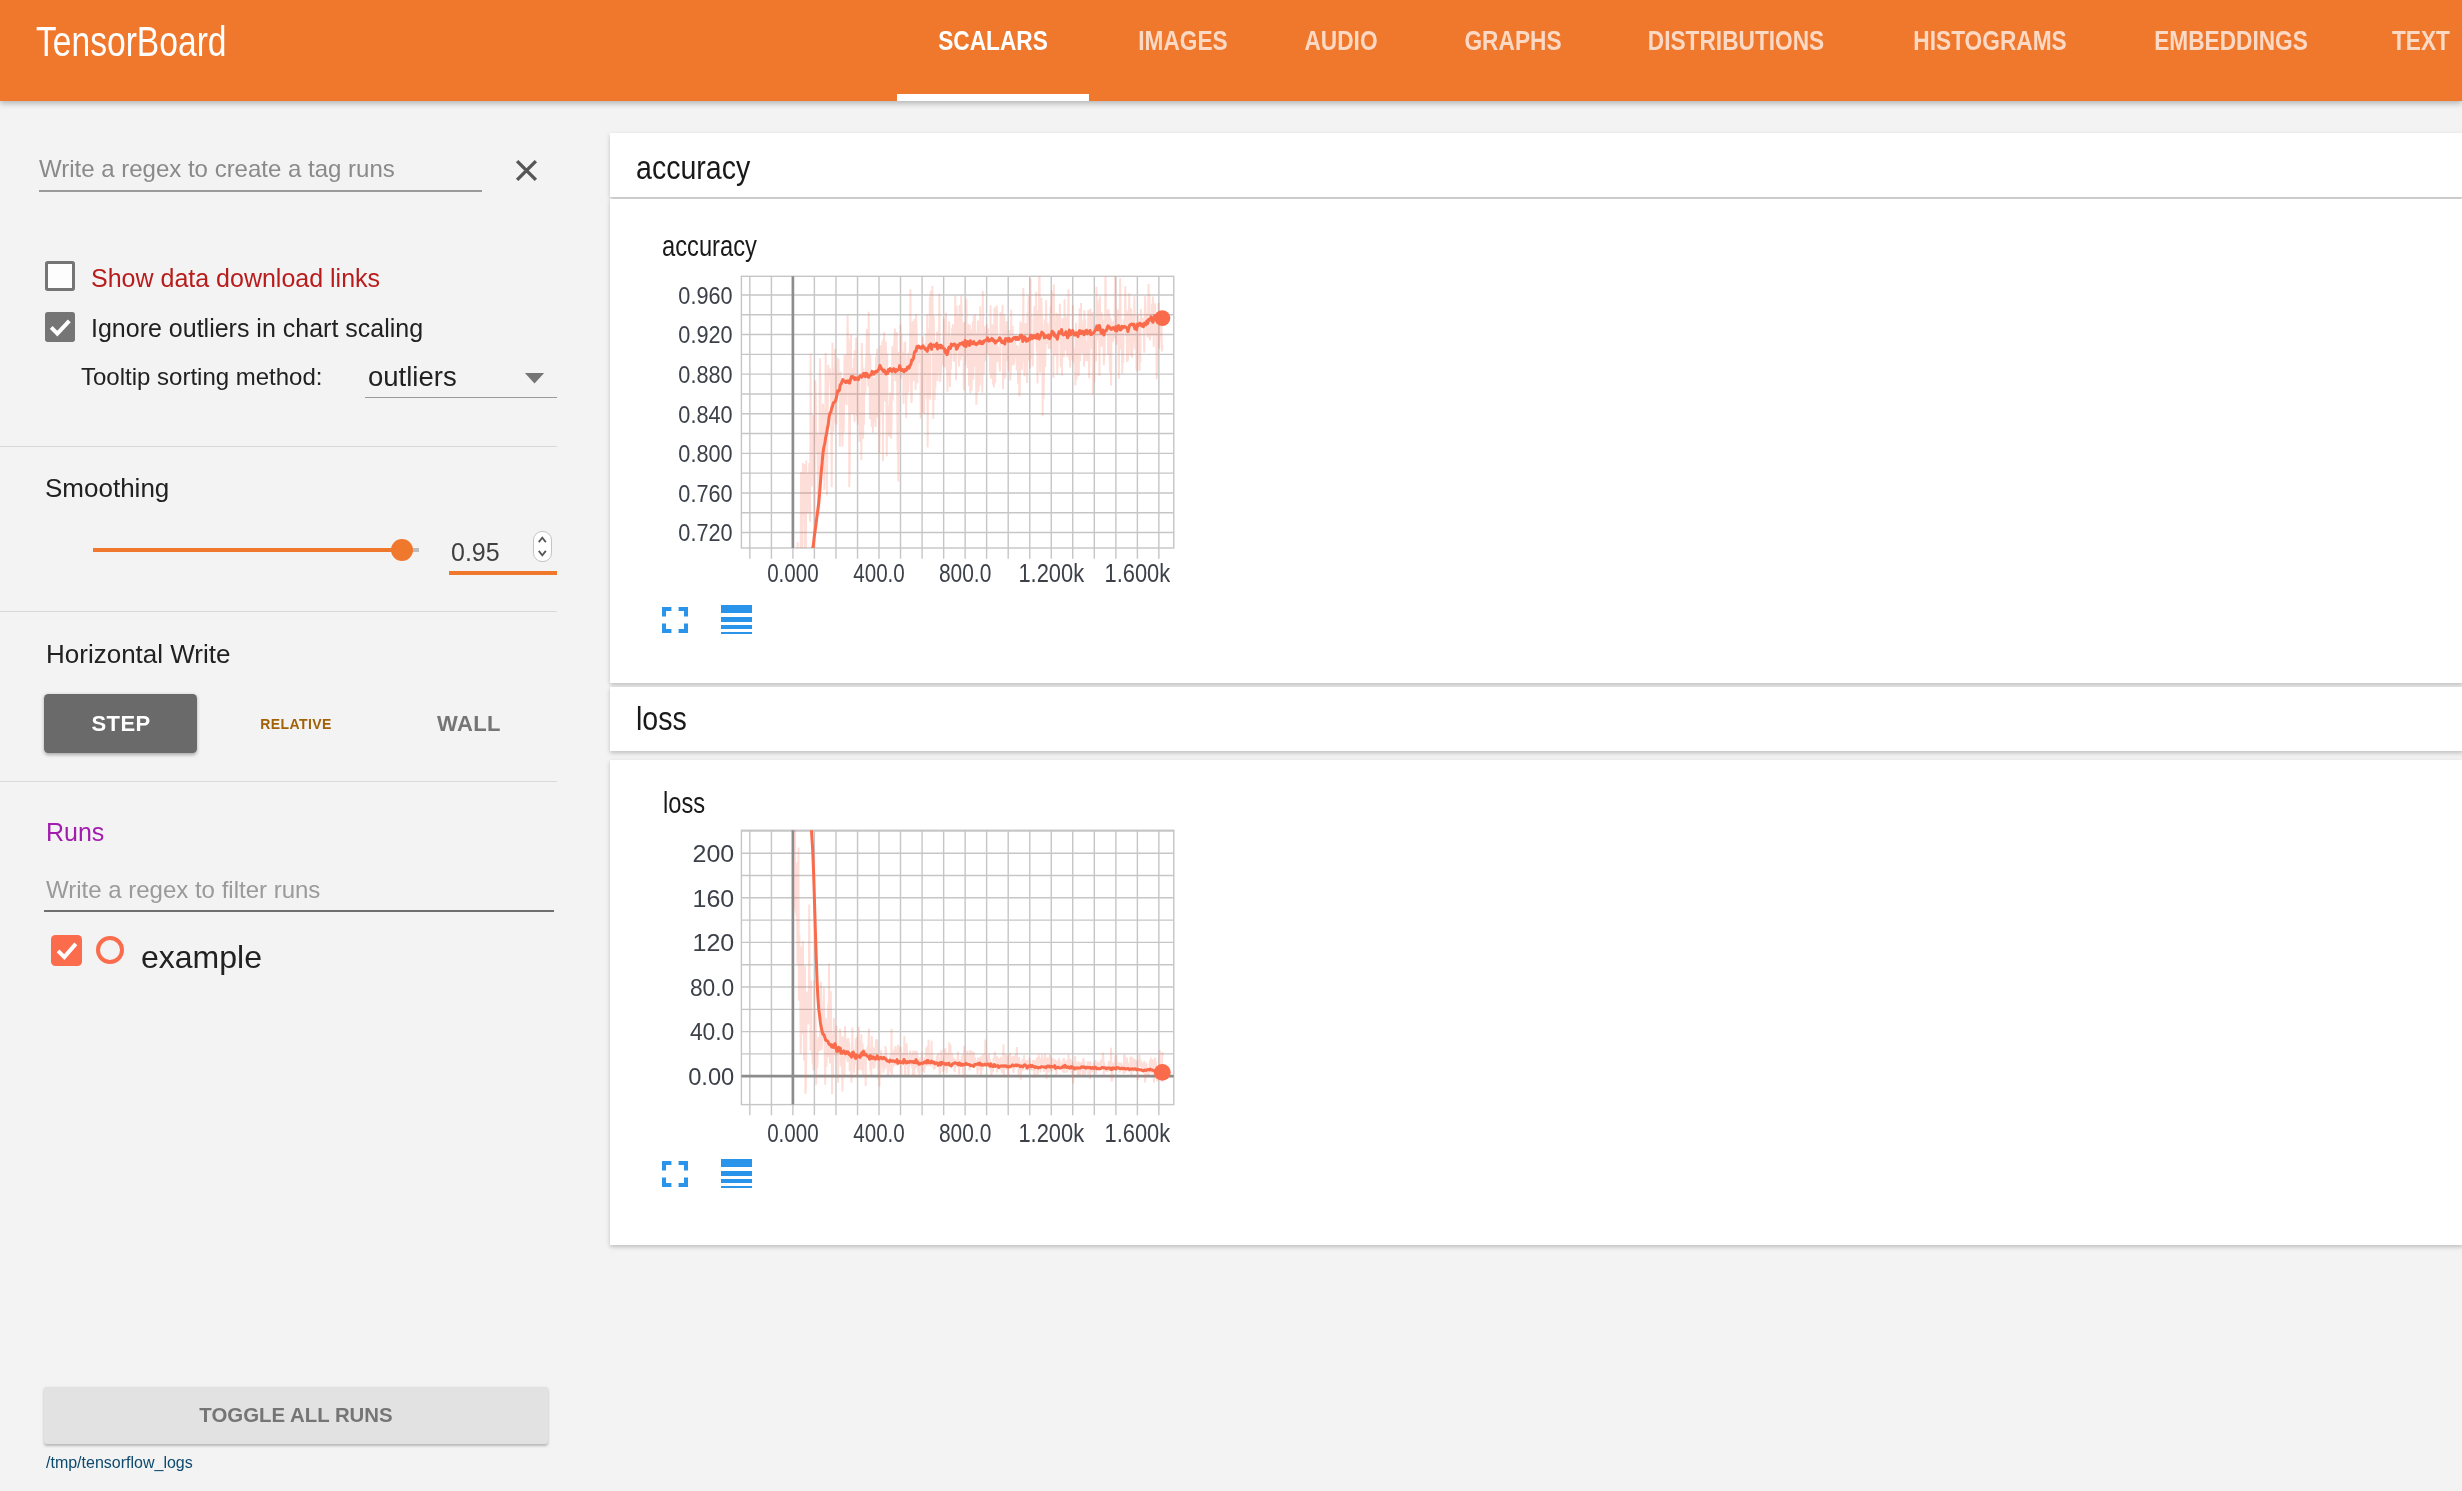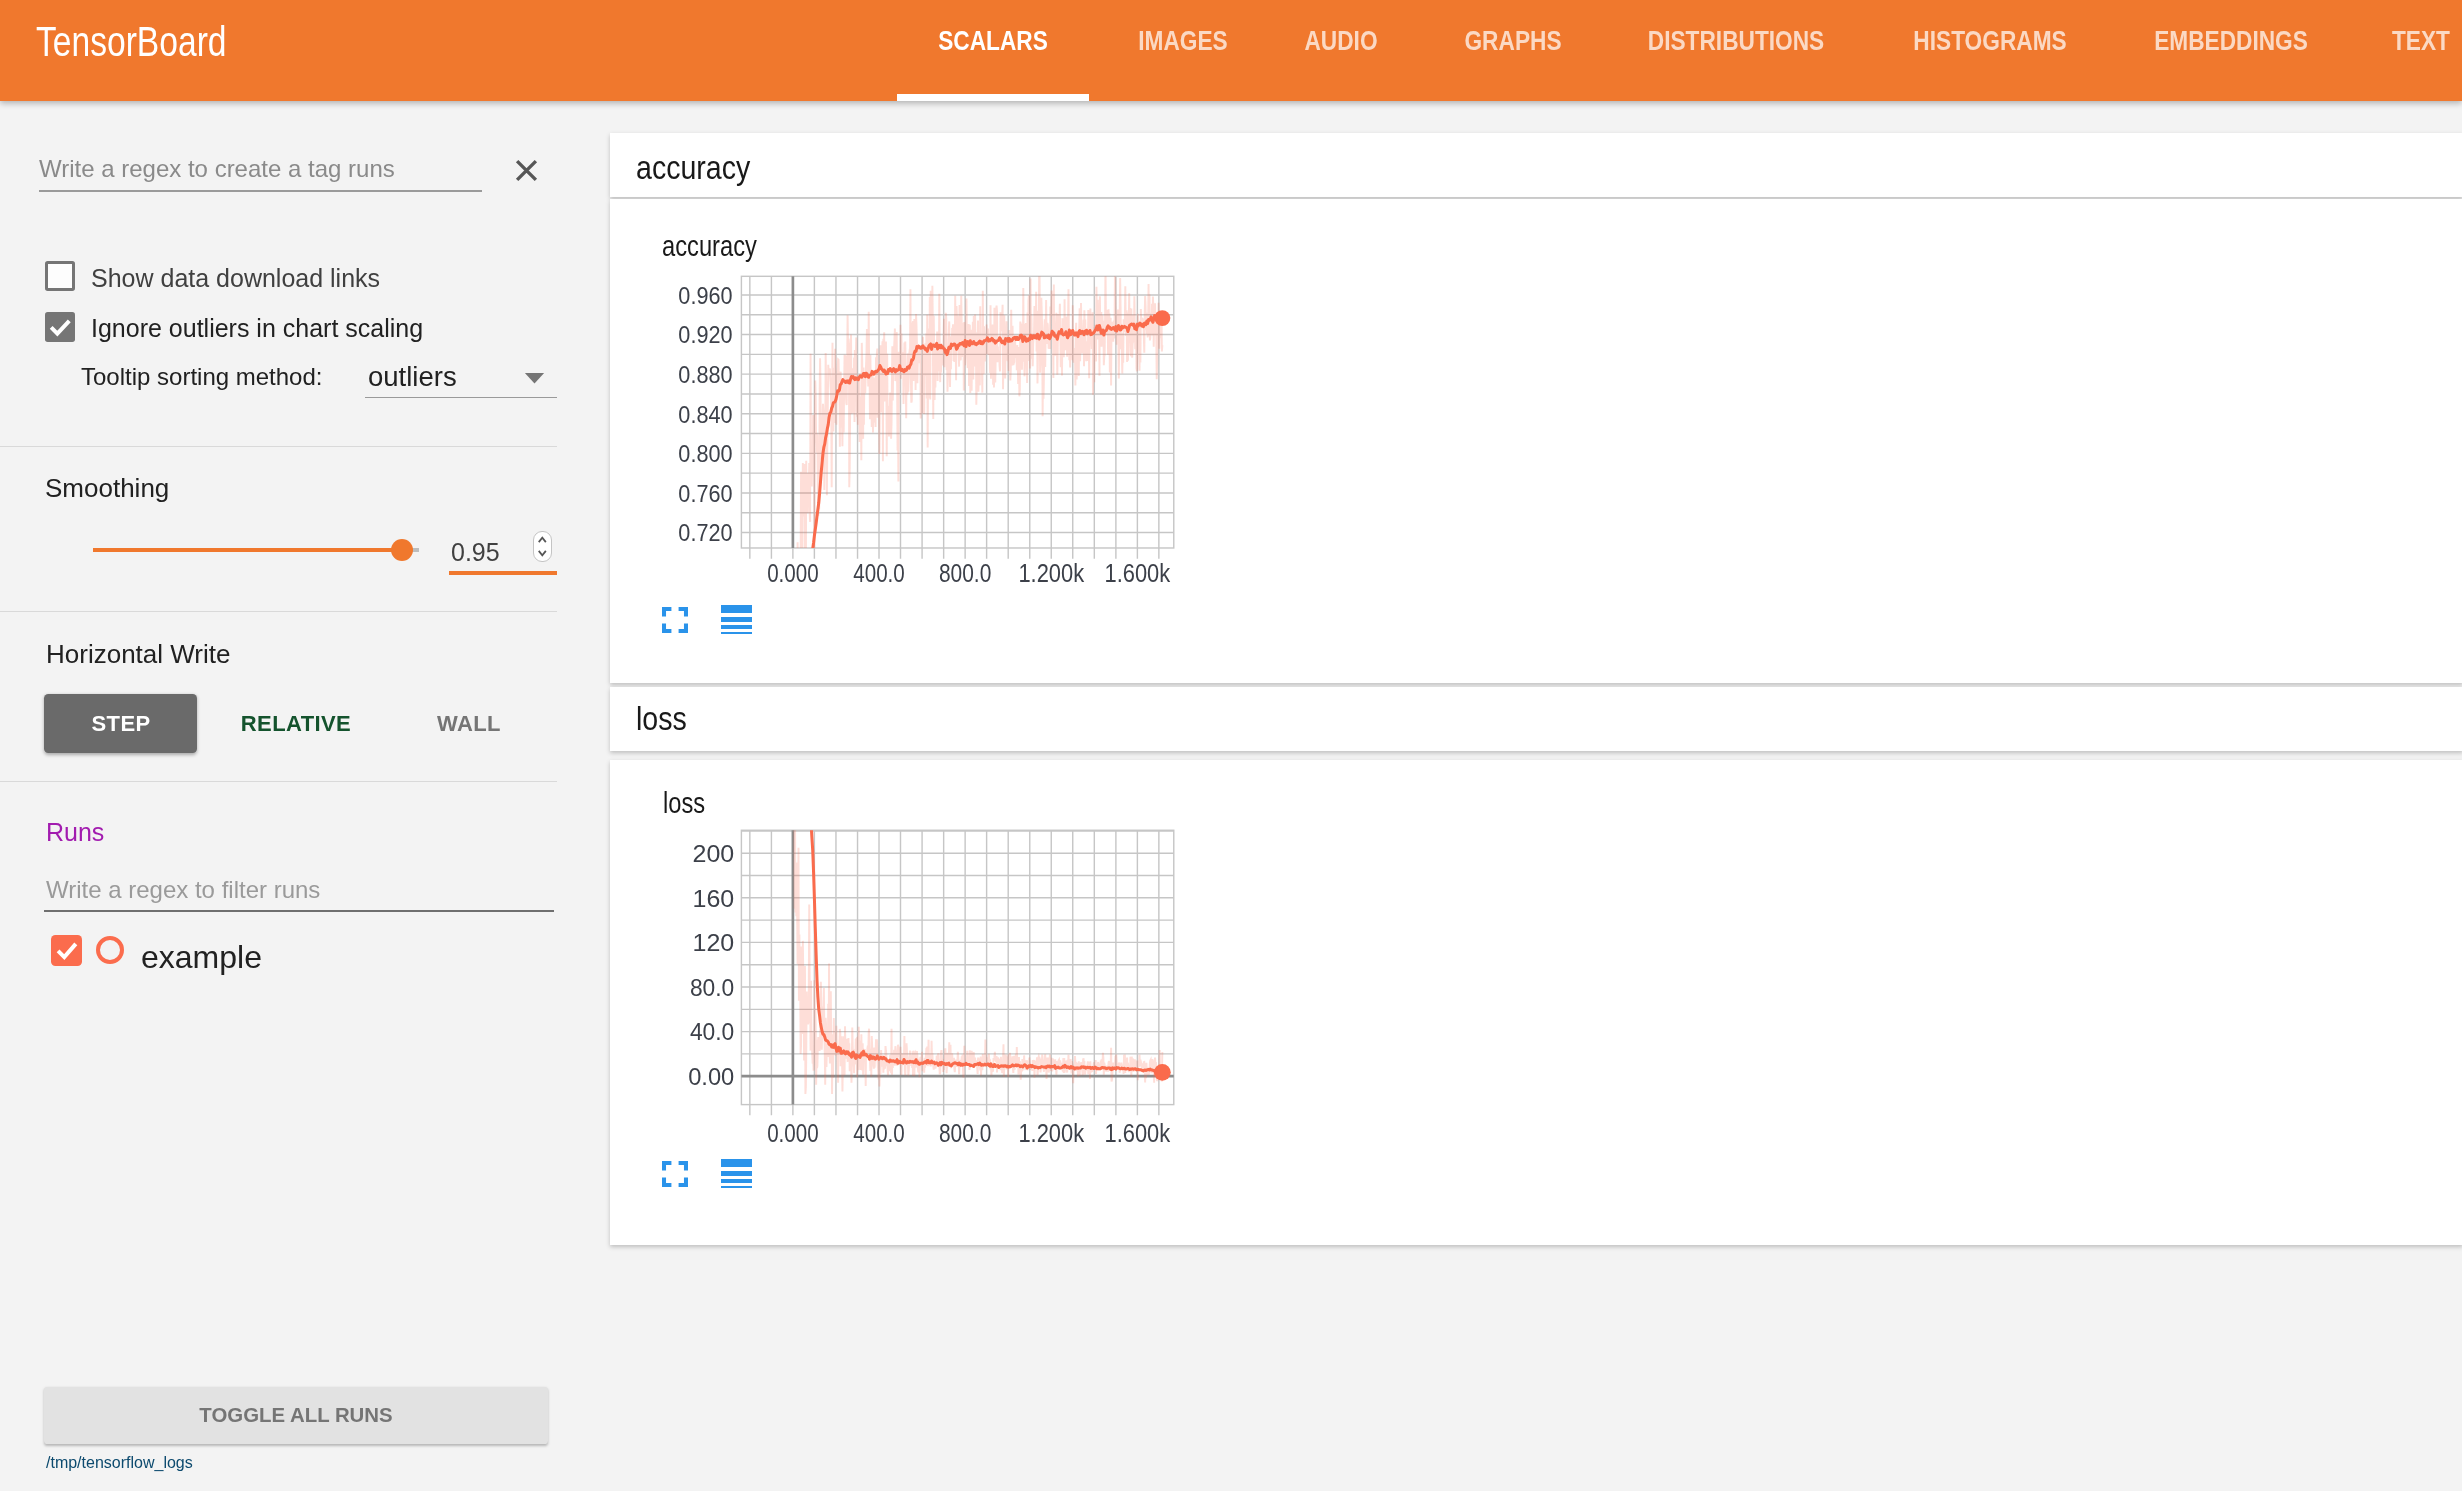--- a/index.html
+++ b/index.html
@@ -157,21 +157,21 @@
     <div style="position:absolute;top:27px;left:0;width:31px;height:2.2px;background:#2a93ea"></div>
   </div>
 
 <div class="abs" style="left:39px;top:155px;font-size:24px;color:#8a8a8a">Write a regex to create a tag runs</div>
 <div class="abs" style="left:39px;top:190px;width:443px;height:1.8px;background:#9a9a9a"></div>
 <svg class="abs" width="25" height="25" viewBox="0 0 28 28" style="left:514px;top:158px">
  <path d="M3.5 3.5 L24.5 24.5 M24.5 3.5 L3.5 24.5" stroke="#565656" stroke-width="3.8"></path>
   </svg>
 
 <div class="abs" style="left:45px;top:261px;width:30px;height:30px;border:3.6px solid #757575;border-radius:2.7px;background:#fdfdfd"></div>
-<div class="abs" style="left:91px;top:264px;font-size:25px;color:#404040">Show data download links</div>
+<div class="abs" style="left:91px;top:264px;font-size:25px;color:#b91c1c">Show data download links</div>
 <div class="abs" style="left:45px;top:312px;width:30px;height:30px;border-radius:2.7px;background:#757575"></div>
 <svg class="abs" width="30" height="30" viewBox="0 0 34 34" style="left:45px;top:312px">
  <path d="M7 17.5 L14 24.5 L27.5 10" stroke="#fff" stroke-width="4.5" fill="none"></path>
   </svg>
 <div class="abs" style="left:91px;top:314px;font-size:25px;color:#212121">Ignore outliers in chart scaling</div>
 
 <div class="abs" style="left:81px;top:363px;font-size:24px;color:#212121">Tooltip sorting method:</div>
 <div class="abs" style="left:368px;top:361px;font-size:27.5px;color:#212121">outliers</div>
 <svg class="abs" width="21" height="12.4" viewBox="0 0 24 14" style="left:524px;top:372px">
  <path d="M1 1 L23 1 L12 13 Z" fill="#757575"></path>
@@ -190,21 +190,21 @@
 <svg class="abs" width="18.6" height="31" viewBox="0 0 21 35" style="left:533px;top:531px">
  <path d="M6.5 12.5 L10.5 7.5 L14.5 12.5" stroke="#555" stroke-width="2" fill="none"></path>
  <path d="M6.5 22.5 L10.5 27.5 L14.5 22.5" stroke="#555" stroke-width="2" fill="none"></path>
   </svg>
 
 <div class="divider" style="top:611px"></div>
 
 <div class="abs" style="left:46px;top:639px;font-size:26px;color:#212121">Horizontal Write</div>
 <div class="abs" style="left:44px;top:694px;width:153px;height:59px;background:#6a6a6a;border-radius:4.4px;box-shadow:0 1.8px 3.6px rgba(0,0,0,0.3)"></div>
 <div class="abs" style="left:121px;top:724px;transform:translate(-50%,-50%);font-size:22px;font-weight:bold;color:#fff;letter-spacing:0.4px">STEP</div>
-<div class="abs" style="left:296px;top:724px;transform:translate(-50%,-50%);font-size:22px;font-weight:bold;color:#14532d;letter-spacing:0.4px">RELATIVE</div>
+<div class="abs" style="left:296px;top:724px;transform:translate(-50%,-50%);font-size:14px;font-weight:bold;color:#a16207;letter-spacing:0.4px">RELATIVE</div>
 <div class="abs" style="left:469px;top:724px;transform:translate(-50%,-50%);font-size:22px;font-weight:bold;color:#757575;letter-spacing:0.4px">WALL</div>
 
 <div class="divider" style="top:781px"></div>
 
 <div class="abs" style="left:46px;top:818px;font-size:25px;color:#a21caf">Runs</div>
 <div class="abs" style="left:46px;top:876px;font-size:24px;color:#9a9a9a">Write a regex to filter runs</div>
 <div class="abs" style="left:44px;top:910px;width:510px;height:1.8px;background:#6f6f6f"></div>
 
 <div class="abs" style="left:51px;top:935px;width:31px;height:31px;border-radius:4.4px;background:#fb6c4d"></div>
 <svg class="abs" width="31" height="31" viewBox="0 0 35 35" style="left:51px;top:935px">

